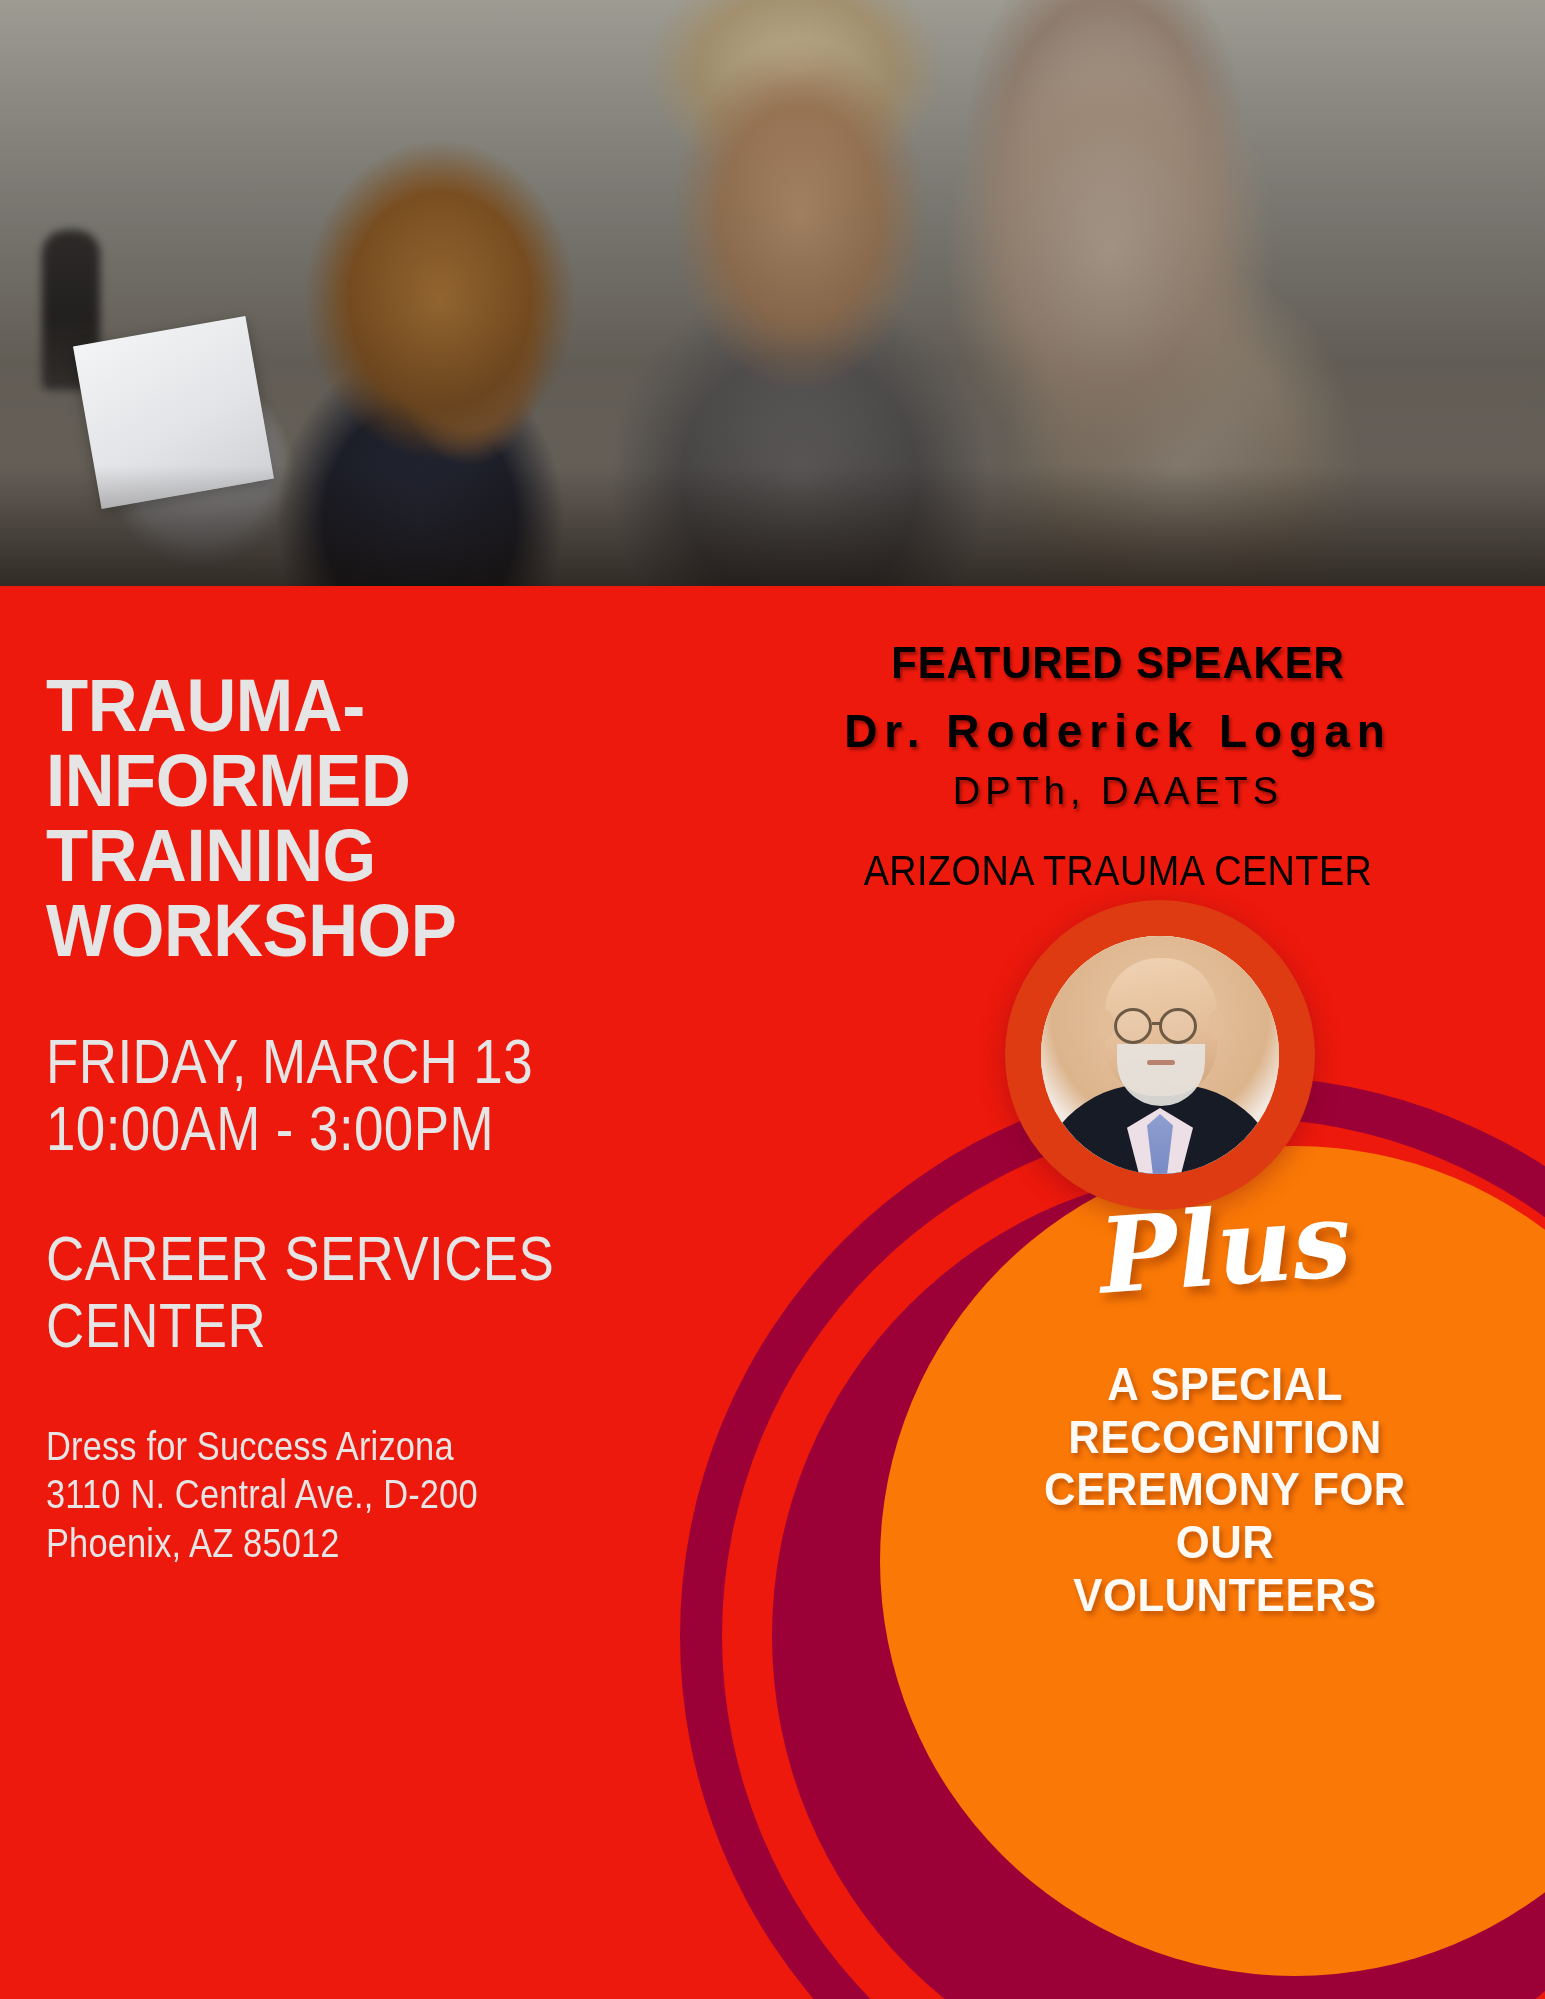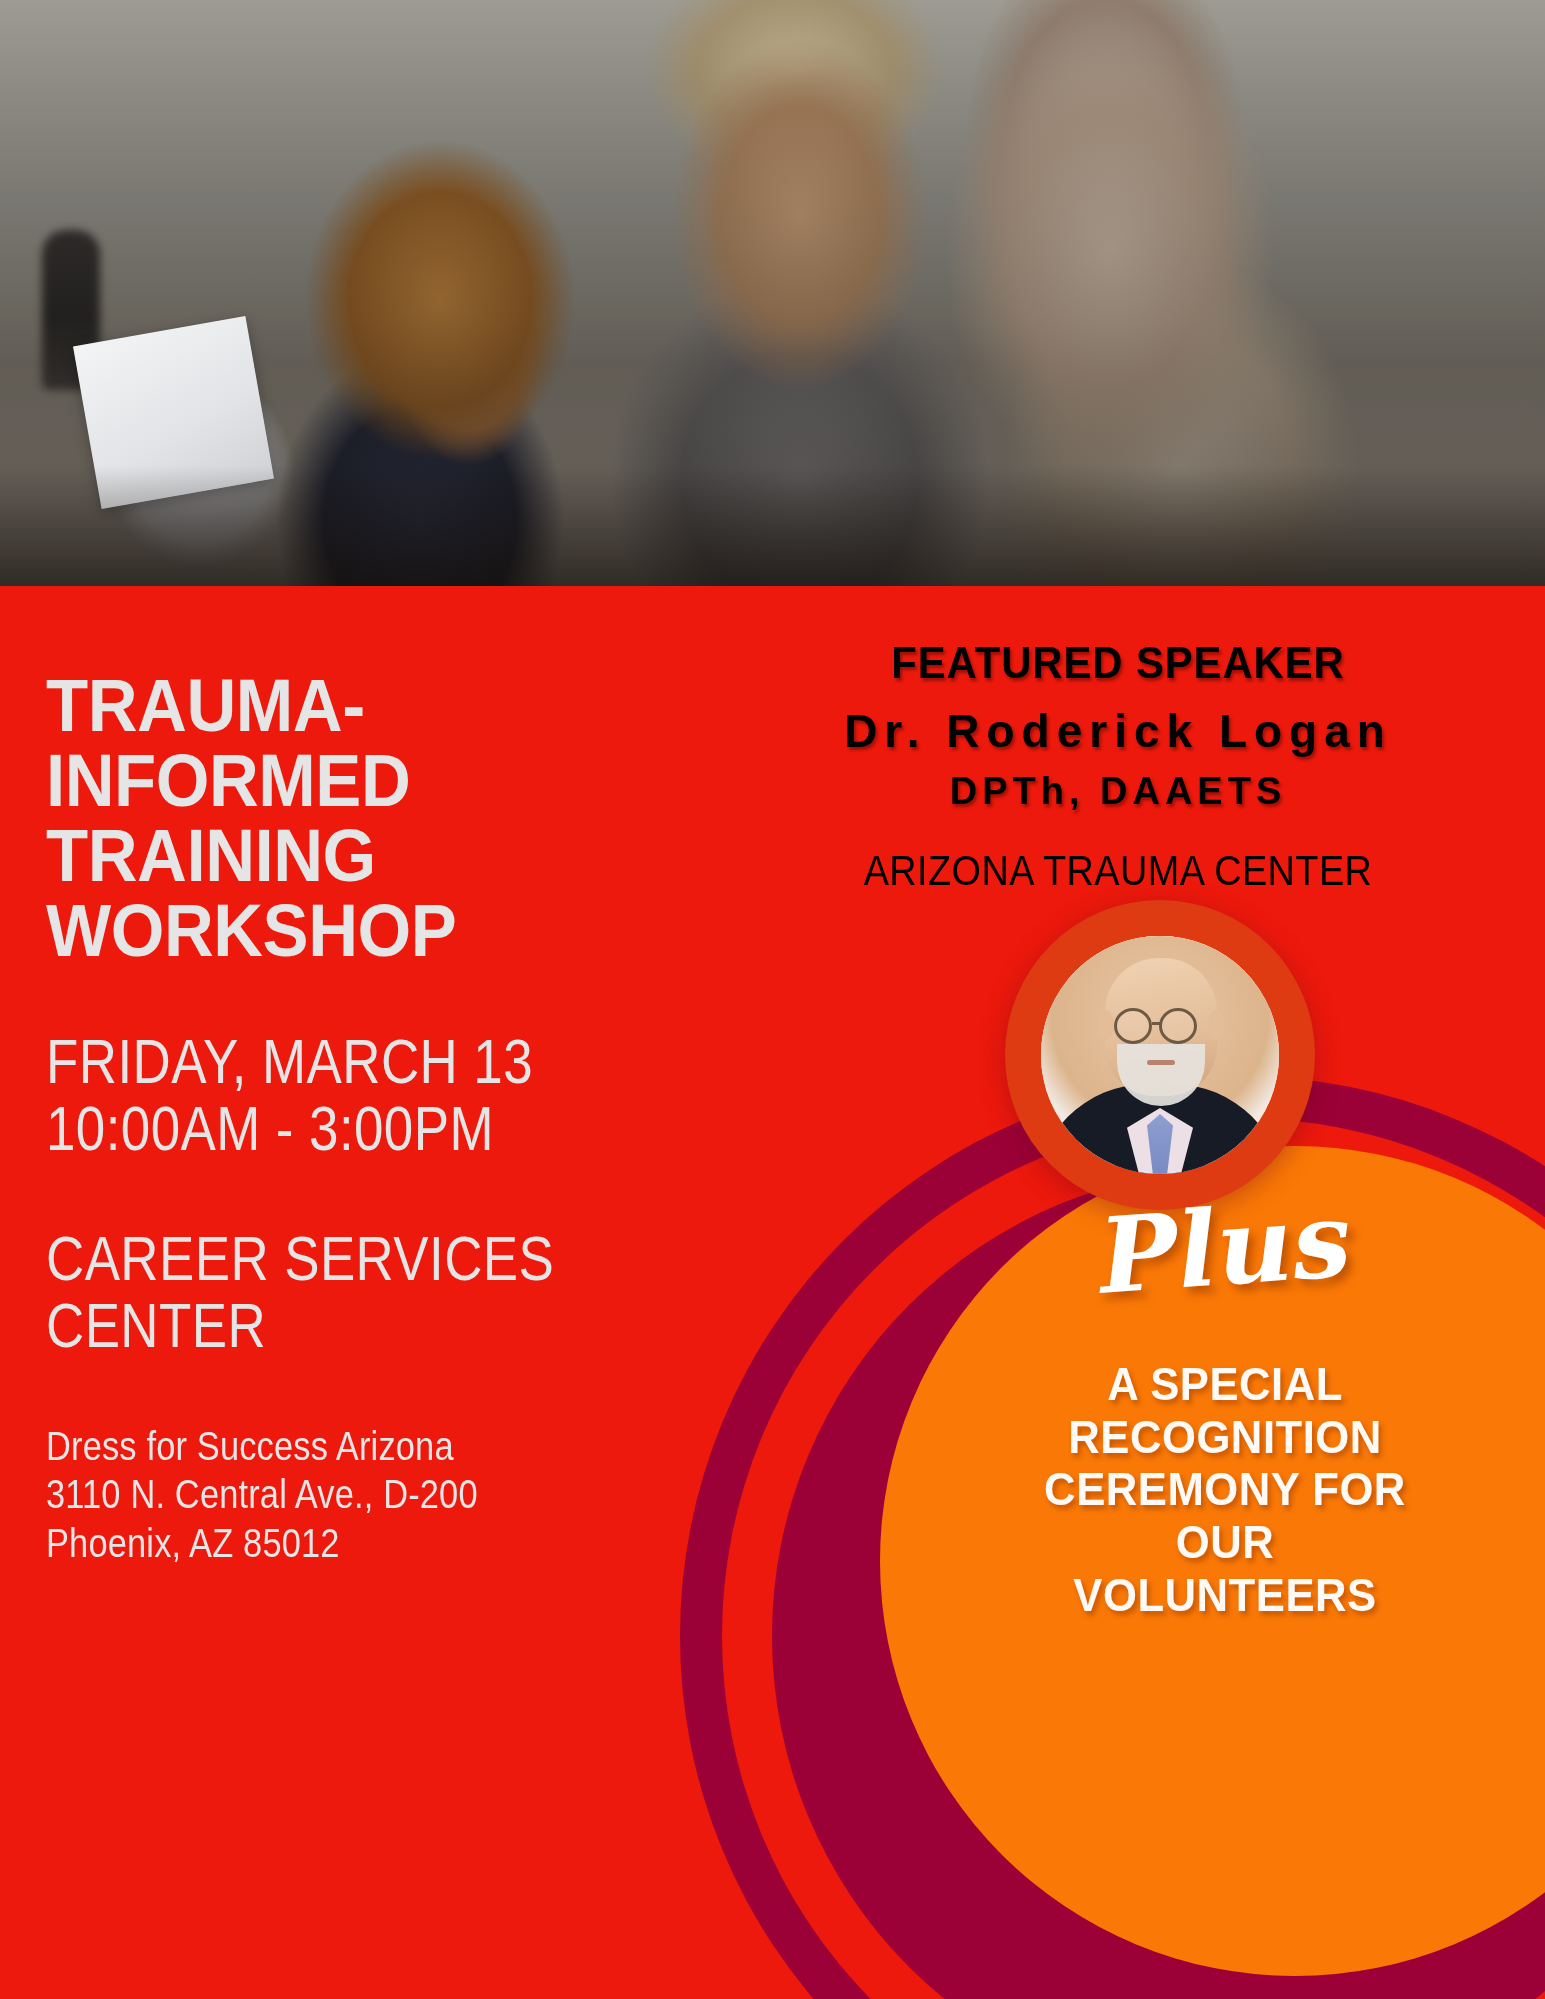--- a/index.html
+++ b/index.html
@@ -274,21 +274,21 @@
   .speaker-name{
     font-family:"Liberation Sans Narrow","Liberation Sans", sans-serif;
     font-weight:700;
     font-size:46px;
     letter-spacing:7px;
     text-shadow:2px 3px 3px rgba(120,10,4,.65);
     margin:16px 0 12px 0;
   }
   .speaker-creds{
     font-family:"Liberation Sans Narrow","Liberation Sans", sans-serif;
-    font-weight:700;
+    font-weight:400;
     font-size:38px;
     letter-spacing:5px;
     text-shadow:2px 3px 3px rgba(120,10,4,.65);
     margin:2px 0 0 0;
   }
   .speaker-org{
     font-family:"Liberation Sans Narrow","Liberation Sans", sans-serif;
     font-weight:400;
     font-size:42px;
     letter-spacing:.5px;

